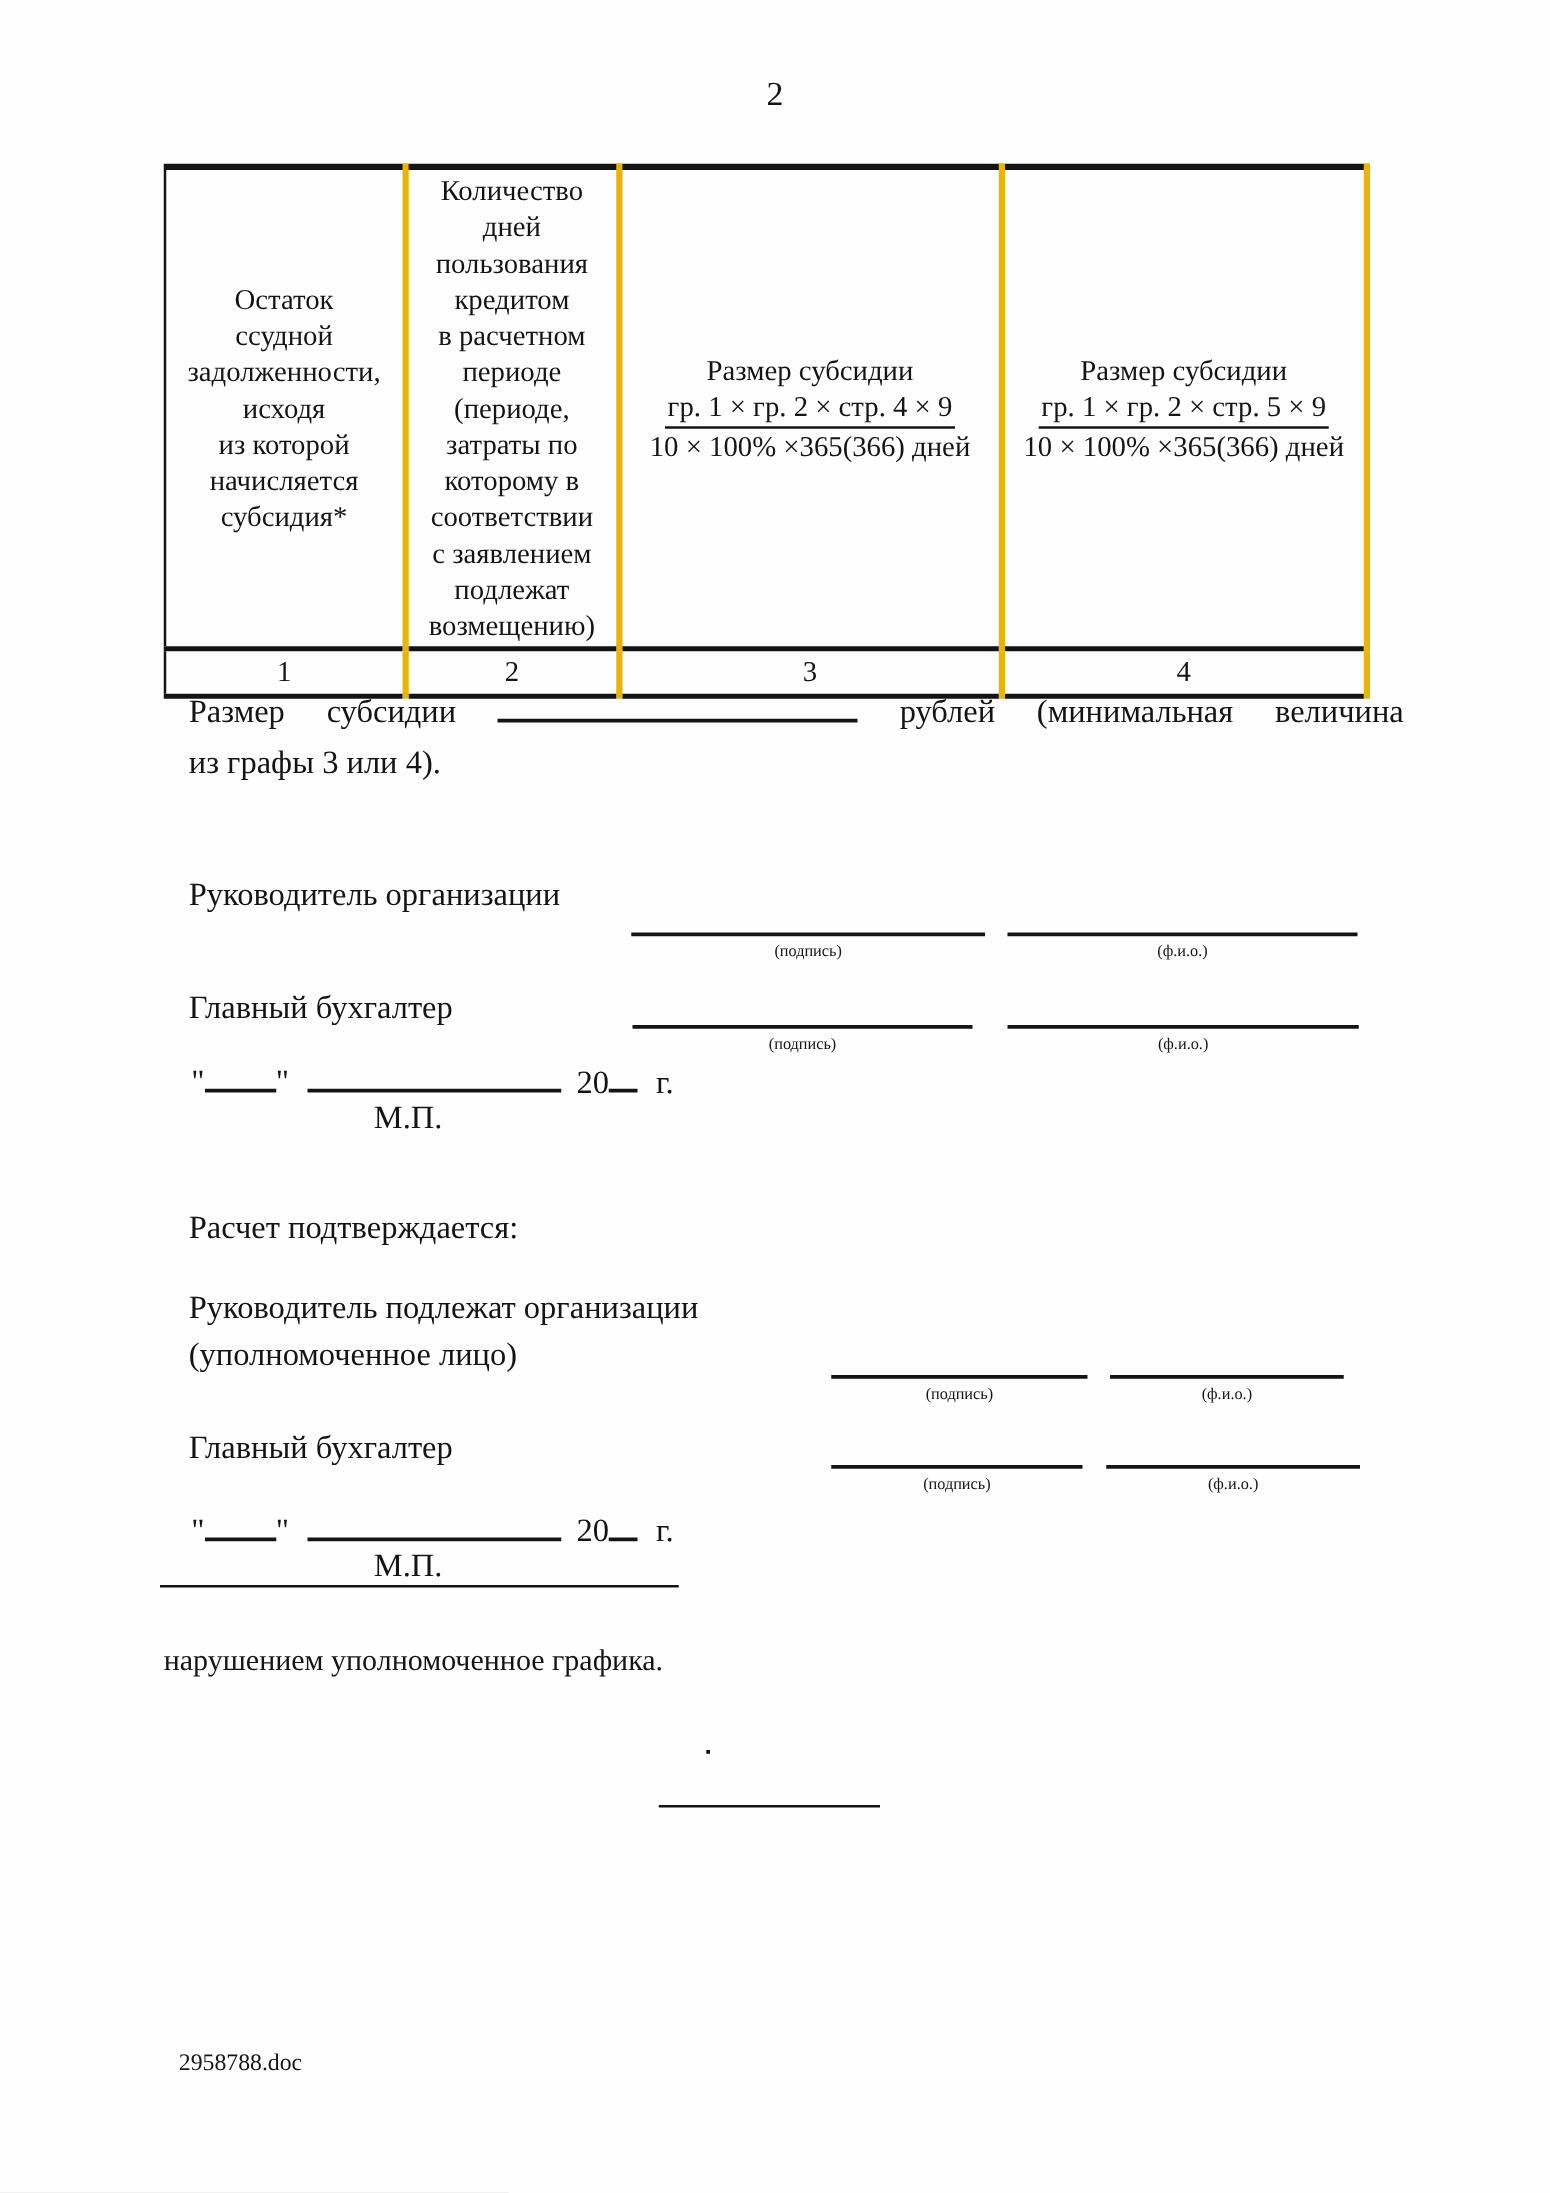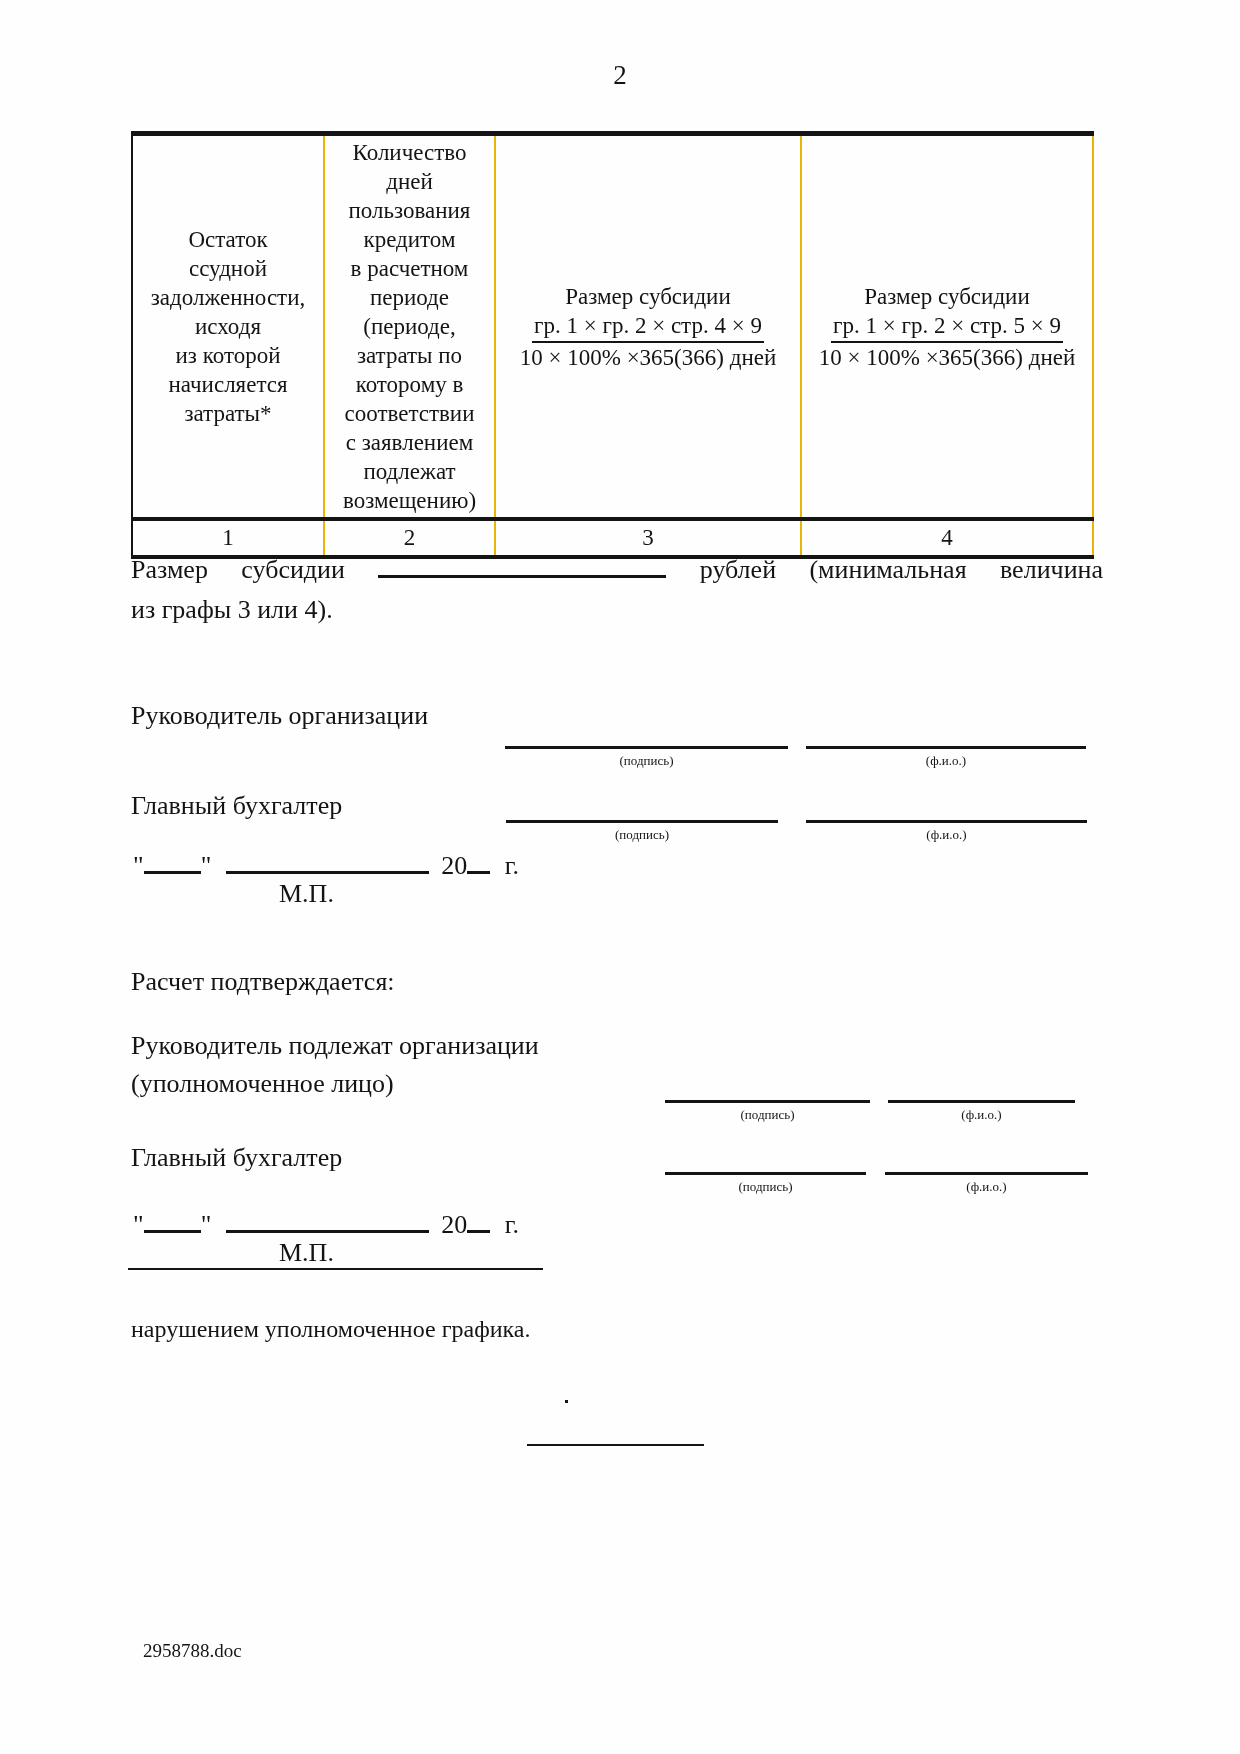--- a/index.html
+++ b/index.html
@@ -20,21 +20,21 @@
   
   table.calc-table{
     position:absolute;left:131px;top:131px;
     width:961px;
     border-collapse:collapse;
     table-layout:fixed;
     font-size:23px;
   }
   table.calc-table td{
     border-left:2px solid #141414;
-    border-right:2px solid #eab308;
+    border-right:5px solid #eab308;
     text-align:center;
     vertical-align:middle;
     padding:2px 4px;
   }
   tr.header-row td{
     border-top:5px solid #141414;
     border-bottom:4px solid #141414;
     height:377px;
   }
   tr.index-row td{
@@ -45,21 +45,21 @@
   .prelines{white-space:pre-line;line-height:29px;}
   .formula-title{line-height:29px;}
   .frac-num{
     display:inline-block;
     line-height:29px;
     border-bottom:2px solid #141414;
     padding:0 2px 1px 2px;
   }
   .frac-den{line-height:29px;}
   
-  .body-text{font-size:26px;line-height:32px;}
+  .body-text{font-size:26px;line-height:32px;margin-left:20px;}
   .justify-line{
     text-align:justify;
     text-align-last:justify;
   }
   .fill{
     display:inline-block;
     height:0.95em;
     border-bottom:3px solid #141414;
   }
   .w288{width:288px;}
@@ -100,21 +100,21 @@
     </colgroup>
     <tbody>
       <tr class="header-row">
         <td>
           <div class="prelines">Остаток
 ссудной
 задолженности,
 исходя
 из которой
 начисляется
-затраты*</div>
+субсидия*</div>
         </td>
         <td>
           <div class="prelines">Количество
 дней
 пользования
 кредитом
 в расчетном
 периоде
 (периоде,
 затраты по

